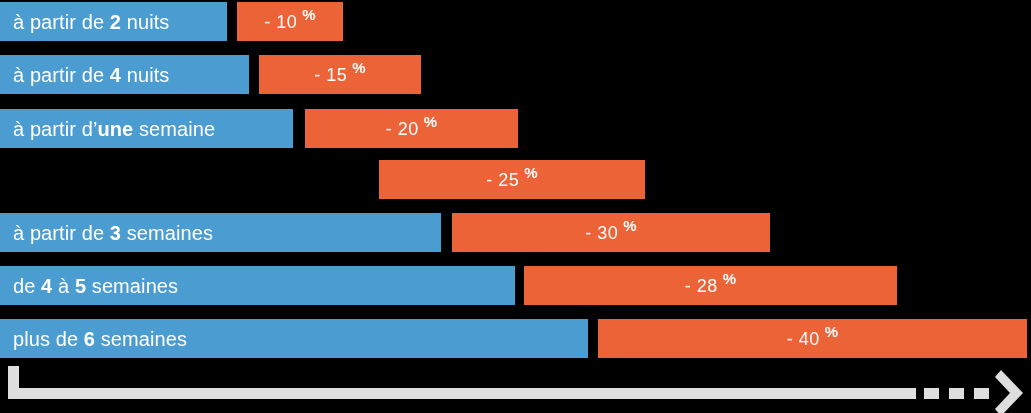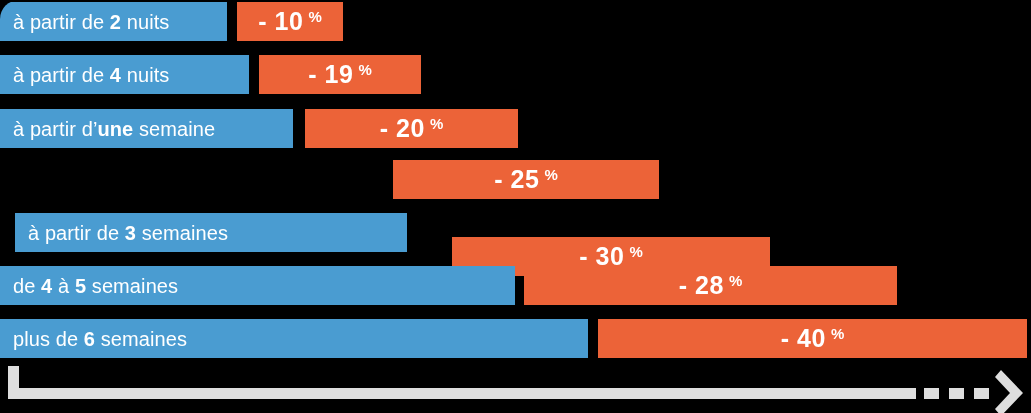--- a/index.html
+++ b/index.html
@@ -7,21 +7,20 @@
     padding: 0;
     background: #000000;
   }
   #page {
     position: relative;
     width: 1031px;
     height: 413px;
     background: #000000;
     overflow: hidden;
     font-family: "Liberation Sans", sans-serif;
-    border-radius: 19px;
   }
 
   
   .row {
     position: absolute;
     left: 0;
     height: 39px;
   }
 
   .label-bar {
@@ -58,22 +57,22 @@
     justify-content: center;
     box-sizing: border-box;
   }
   .value-inner {
     display: flex;
     align-items: baseline;
     white-space: nowrap;
   }
   .value-num {
     color: #ffffff;
-    font-size: 25px;
-    font-weight: 700;
+    font-size: 18px;
+    font-weight: 400;
     line-height: 1;
     letter-spacing: 0.5px;
   }
   .value-pct {
     color: #ffffff;
     font-size: 15px;
     font-weight: 700;
     line-height: 1;
     margin-left: 5px;
     position: relative;
@@ -139,49 +138,49 @@
             <span class="value-pct">%</span>
           </span>
         </div>
       </div>
       <div class="row" style="top: 55px; width: 363px;">
         <div class="label-bar" style="width: 249px;">
           <span class="label-text"><span>à partir de </span><b>4</b><span> nuits</span></span>
         </div>
         <div class="value-bar" style="left: 259px; width: 162px;">
           <span class="value-inner">
-            <span class="value-num">- 19</span>
+            <span class="value-num">- 15</span>
             <span class="value-pct">%</span>
           </span>
         </div>
       </div>
       <div class="row" style="top: 109px; width: 518px;">
         <div class="label-bar" style="width: 293px;">
           <span class="label-text"><span>à partir d’</span><b>une</b><span> semaine</span></span>
         </div>
         <div class="value-bar" style="left: 305px; width: 213px;">
           <span class="value-inner">
             <span class="value-num">- 20</span>
             <span class="value-pct">%</span>
           </span>
         </div>
       </div>
       <div class="row" style="top: 160px; width: 645px;">
-        <div class="value-bar" style="left: 393px; width: 266px;">
+        <div class="value-bar" style="left: 379px; width: 266px;">
           <span class="value-inner">
             <span class="value-num">- 25</span>
             <span class="value-pct">%</span>
           </span>
         </div>
       </div>
       <div class="row" style="top: 213px; width: 770px;">
-        <div class="label-bar" style="width: 392px; margin-left: 15px;">
+        <div class="label-bar" style="width: 441px;">
           <span class="label-text"><span>à partir de </span><b>3</b><span> semaines</span></span>
         </div>
-        <div class="value-bar" style="left: 452px; width: 318px; margin-top: 24px;">
+        <div class="value-bar" style="left: 452px; width: 318px;">
           <span class="value-inner">
             <span class="value-num">- 30</span>
             <span class="value-pct">%</span>
           </span>
         </div>
       </div>
       <div class="row" style="top: 266px; width: 897px;">
         <div class="label-bar" style="width: 515px;">
           <span class="label-text"><span>de </span><b>4</b><span> à </span><b>5</b><span> semaines</span></span>
         </div>

